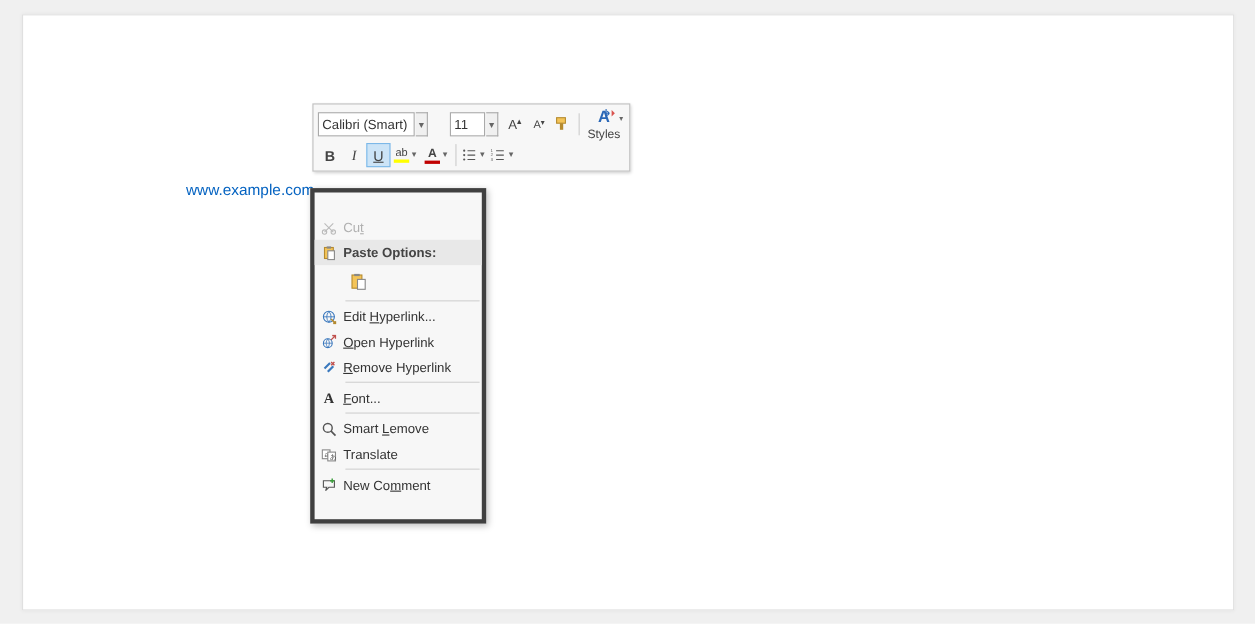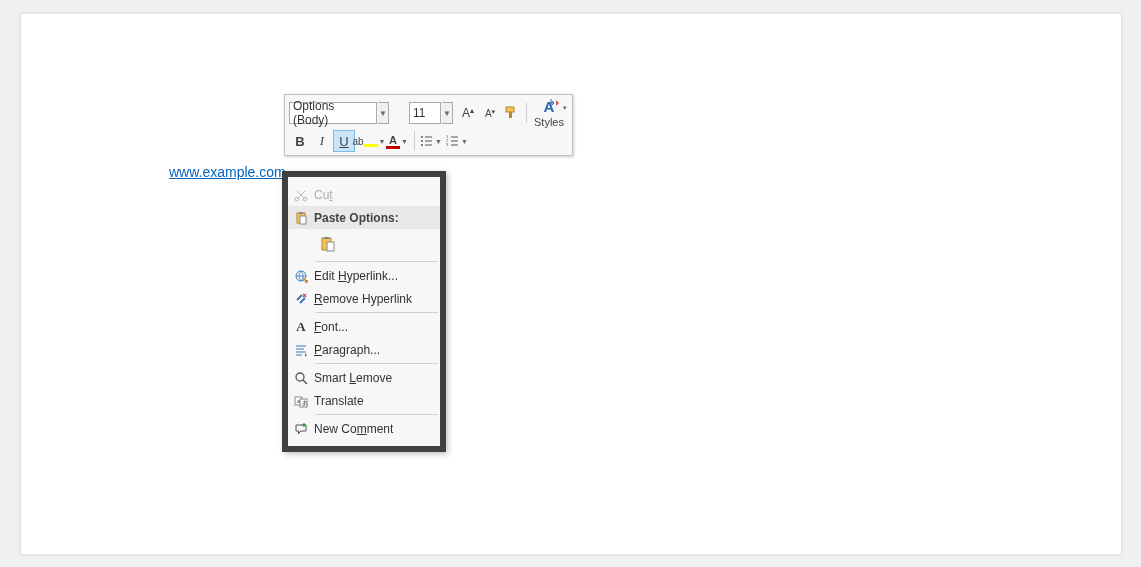--- a/index.html
+++ b/index.html
@@ -84,32 +84,31 @@
   .dd-arrow {
     font-size:7px; color:#666; margin-left:1px;
   }
   
   .doc-text {
     position:absolute;
     left:148px;
     top:150px;
     font-size:14px;
     color:#0563c1;
-    text-decoration:underline;
   }
   
   .context-menu {
     position:absolute;
     left:261px;
     top:157px;
     width:152px;
     background:#f7f7f7;
-    border:6px solid #404040;
+    border:4px solid #404040;
     box-shadow:2px 2px 6px rgba(0,0,0,0.25);
-    padding:6px 0;
+    padding:20px 0;
     font-size:12px;
   }
   .cm-item {
     display:flex;
     align-items:center;
     height:23px;
     padding:0 6px 0 0;
     cursor:default;
   }
   .cm-item.disabled { color:#b0b0b0; }
@@ -153,21 +152,21 @@
 </style>
 </head>
 <body>
 
 <div class="page-container">
 
   <span class="doc-text">www.example.com</span>
 
   <div class="mini-toolbar">
     <div class="toolbar-row">
-      <div class="tb-select tb-font">Options (Body)</div>
+      <div class="tb-select tb-font">Calibri (Smart)</div>
       <div class="tb-dd">▼</div>
       <div class="tb-select tb-size">11</div>
       <div class="tb-dd">▼</div>
       <div class="tb-btn">
         <span style="font-size:12px;">A<span style="font-size:8px;vertical-align:top;">▴</span></span>
       </div>
       <div class="tb-btn">
         <span style="font-size:10px;">A<span style="font-size:7px;vertical-align:top;">▾</span></span>
       </div>
       <div class="tb-btn">
@@ -193,21 +192,21 @@
       <div class="tb-btn">
           <b>B</b>
         </div>
       <div class="tb-btn">
           <i style="font-family:serif;">I</i>
         </div>
       <div class="tb-btn active">
           <span style="text-decoration:underline;">U</span>
         </div>
       <div class="tb-btn" style="width:28px;">
-        <span style="display:flex;flex-direction:row;align-items:flex-end;">
+        <span style="display:flex;flex-direction:column;align-items:center;">
           <span style="font-size:10px;">ab</span>
           <span style="display:block;width:14px;height:3px;background:#ffff00;"></span>
         </span>
         <span class="dd-arrow">▼</span>
       </div>
       <div class="tb-btn" style="width:28px;">
         <span style="display:flex;flex-direction:column;align-items:center;">
           <span style="font-size:11px;font-weight:bold;">A</span>
           <span style="display:block;width:14px;height:3px;background:#c00000;"></span>
         </span>
@@ -276,45 +275,43 @@
             <circle cx="7" cy="7" r="5" fill="none" stroke="#3a78bd"></circle>
             <path d="M2 7 L12 7 M7 2 Q3 7 7 12 M7 2 Q11 7 7 12" fill="none" stroke="#3a78bd" stroke-width="0.8"></path>
             <path d="M9 9 L13 13 M11 13 L13 13 L13 11" stroke="#b58a2e" stroke-width="1.5"></path>
           </svg>
       </span>
       <span class="cm-label"><span>Edit </span><span class="u-mnemonic">H</span><span>yperlink...</span></span>
     </div>
     <div class="cm-item">
       <span class="cm-icon">
         <svg class="ic14" viewBox="0 0 14 14">
+            <circle cx="6" cy="8" r="4" fill="none" stroke="#3a78bd"></circle>
+            <path d="M2 8 L10 8 M6 4 Q3 8 6 12 M6 4 Q9 8 6 12" fill="none" stroke="#3a78bd" stroke-width="0.7"></path>
+            <path d="M9 5 L13 1 M10 1 L13 1 L13 4" stroke="#c0504d" stroke-width="1.2" fill="none"></path>
+          </svg>
+      </span>
+      <span class="cm-label"><span class="u-mnemonic">O</span><span>pen Hyperlink</span></span>
+    </div>
+    <div class="cm-item">
+      <span class="cm-icon">
+        <svg class="ic14" viewBox="0 0 14 14">
             <path d="M3 8 L8 3" stroke="#3a78bd" stroke-width="2"></path>
             <path d="M6 11 L11 6" stroke="#3a78bd" stroke-width="2"></path>
             <path d="M9 2 L12 5 M12 2 L9 5" stroke="#c0504d" stroke-width="1.3"></path>
           </svg>
       </span>
       <span class="cm-label"><span class="u-mnemonic">R</span><span>emove Hyperlink</span></span>
     </div>
     <div class="cm-sep"></div>
     <div class="cm-item">
       <span class="cm-icon">
           <span style="font-family:serif;font-weight:bold;font-size:13px;">A</span>
         </span>
       <span class="cm-label"><span class="u-mnemonic">F</span><span>ont...</span></span>
-    </div>
-    <div class="cm-item">
-      <span class="cm-icon">
-        <svg class="ic14" viewBox="0 0 14 14">
-            <line x1="2" y1="3" x2="12" y2="3" stroke="#3a78bd"></line>
-            <line x1="2" y1="6" x2="10" y2="6" stroke="#3a78bd"></line>
-            <line x1="2" y1="9" x2="12" y2="9" stroke="#3a78bd"></line>
-            <line x1="2" y1="12" x2="8" y2="12" stroke="#3a78bd"></line>
-            <path d="M11 10 L13 12 L11 14" fill="#c0504d"></path>
-          </svg>
-      </span>
-      <span class="cm-label"><span class="u-mnemonic">P</span><span>aragraph...</span></span>
     </div>
     <div class="cm-sep"></div>
     <div class="cm-item">
       <span class="cm-icon">
         <svg class="ic14" viewBox="0 0 14 14">
             <circle cx="6" cy="6" r="4" fill="none" stroke="#555" stroke-width="1.3"></circle>
             <line x1="9" y1="9" x2="13" y2="13" stroke="#555" stroke-width="1.5"></line>
           </svg>
       </span>
       <span class="cm-label"><span>Smart </span><span class="u-mnemonic">L</span><span>emove</span></span>

